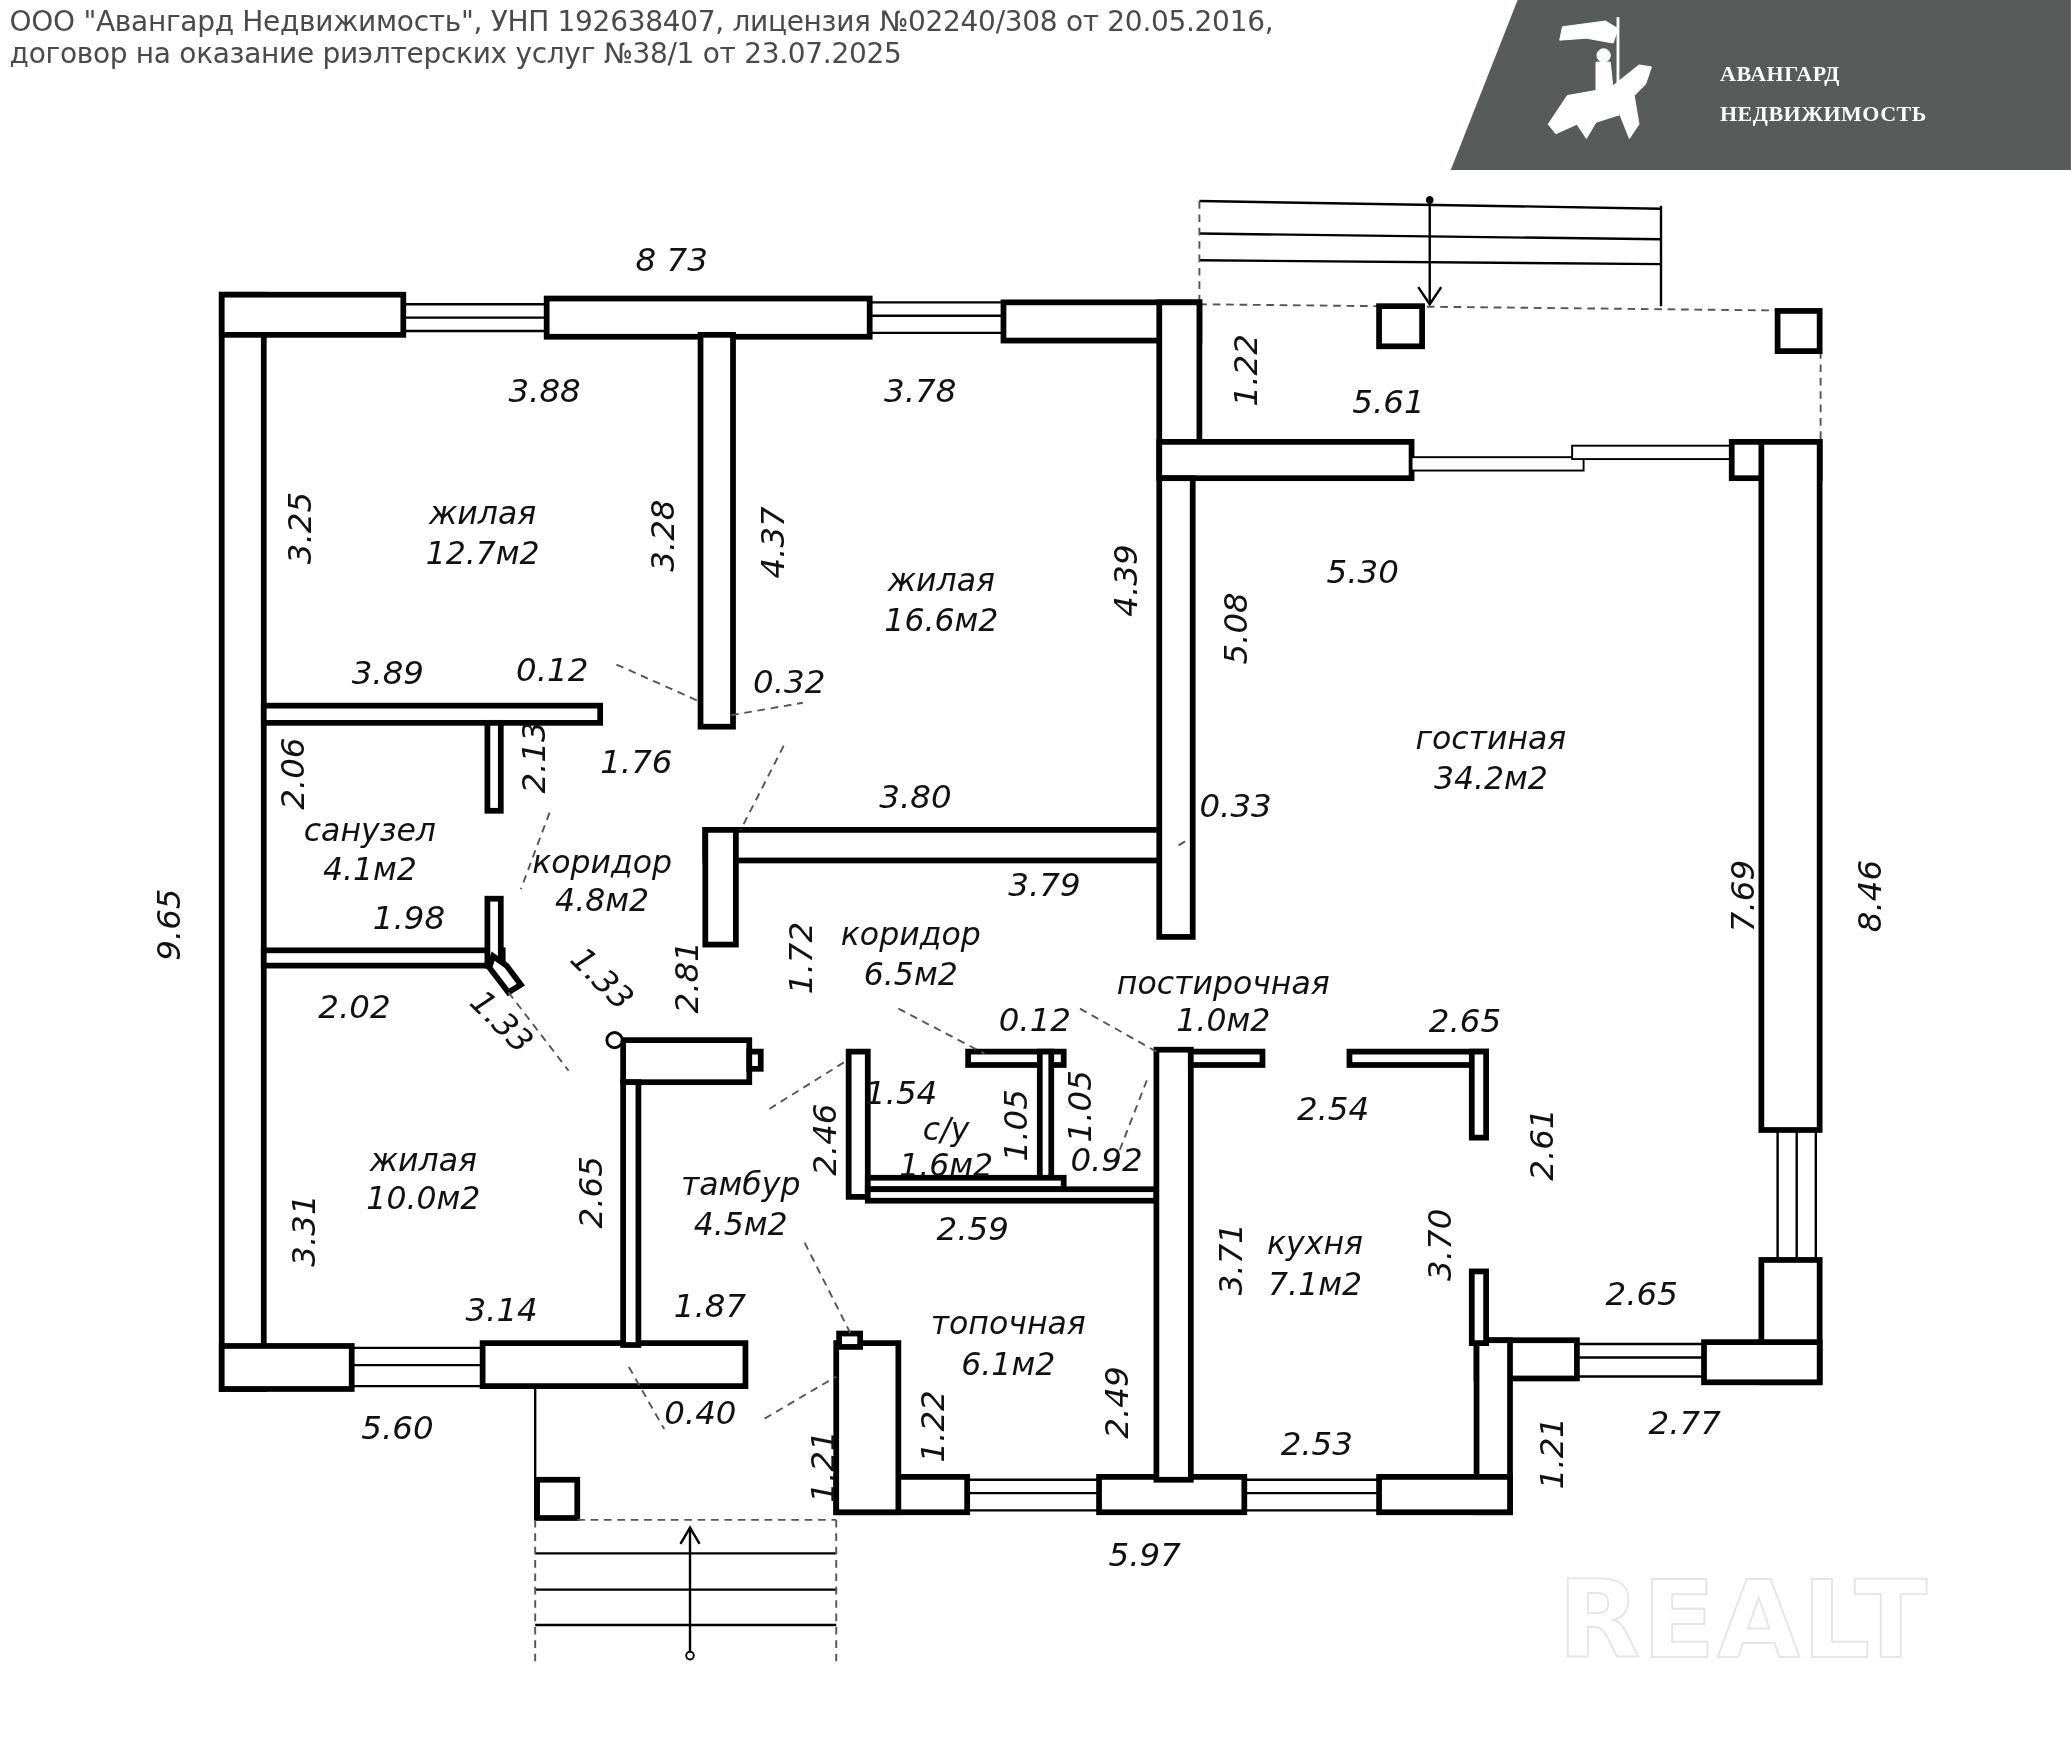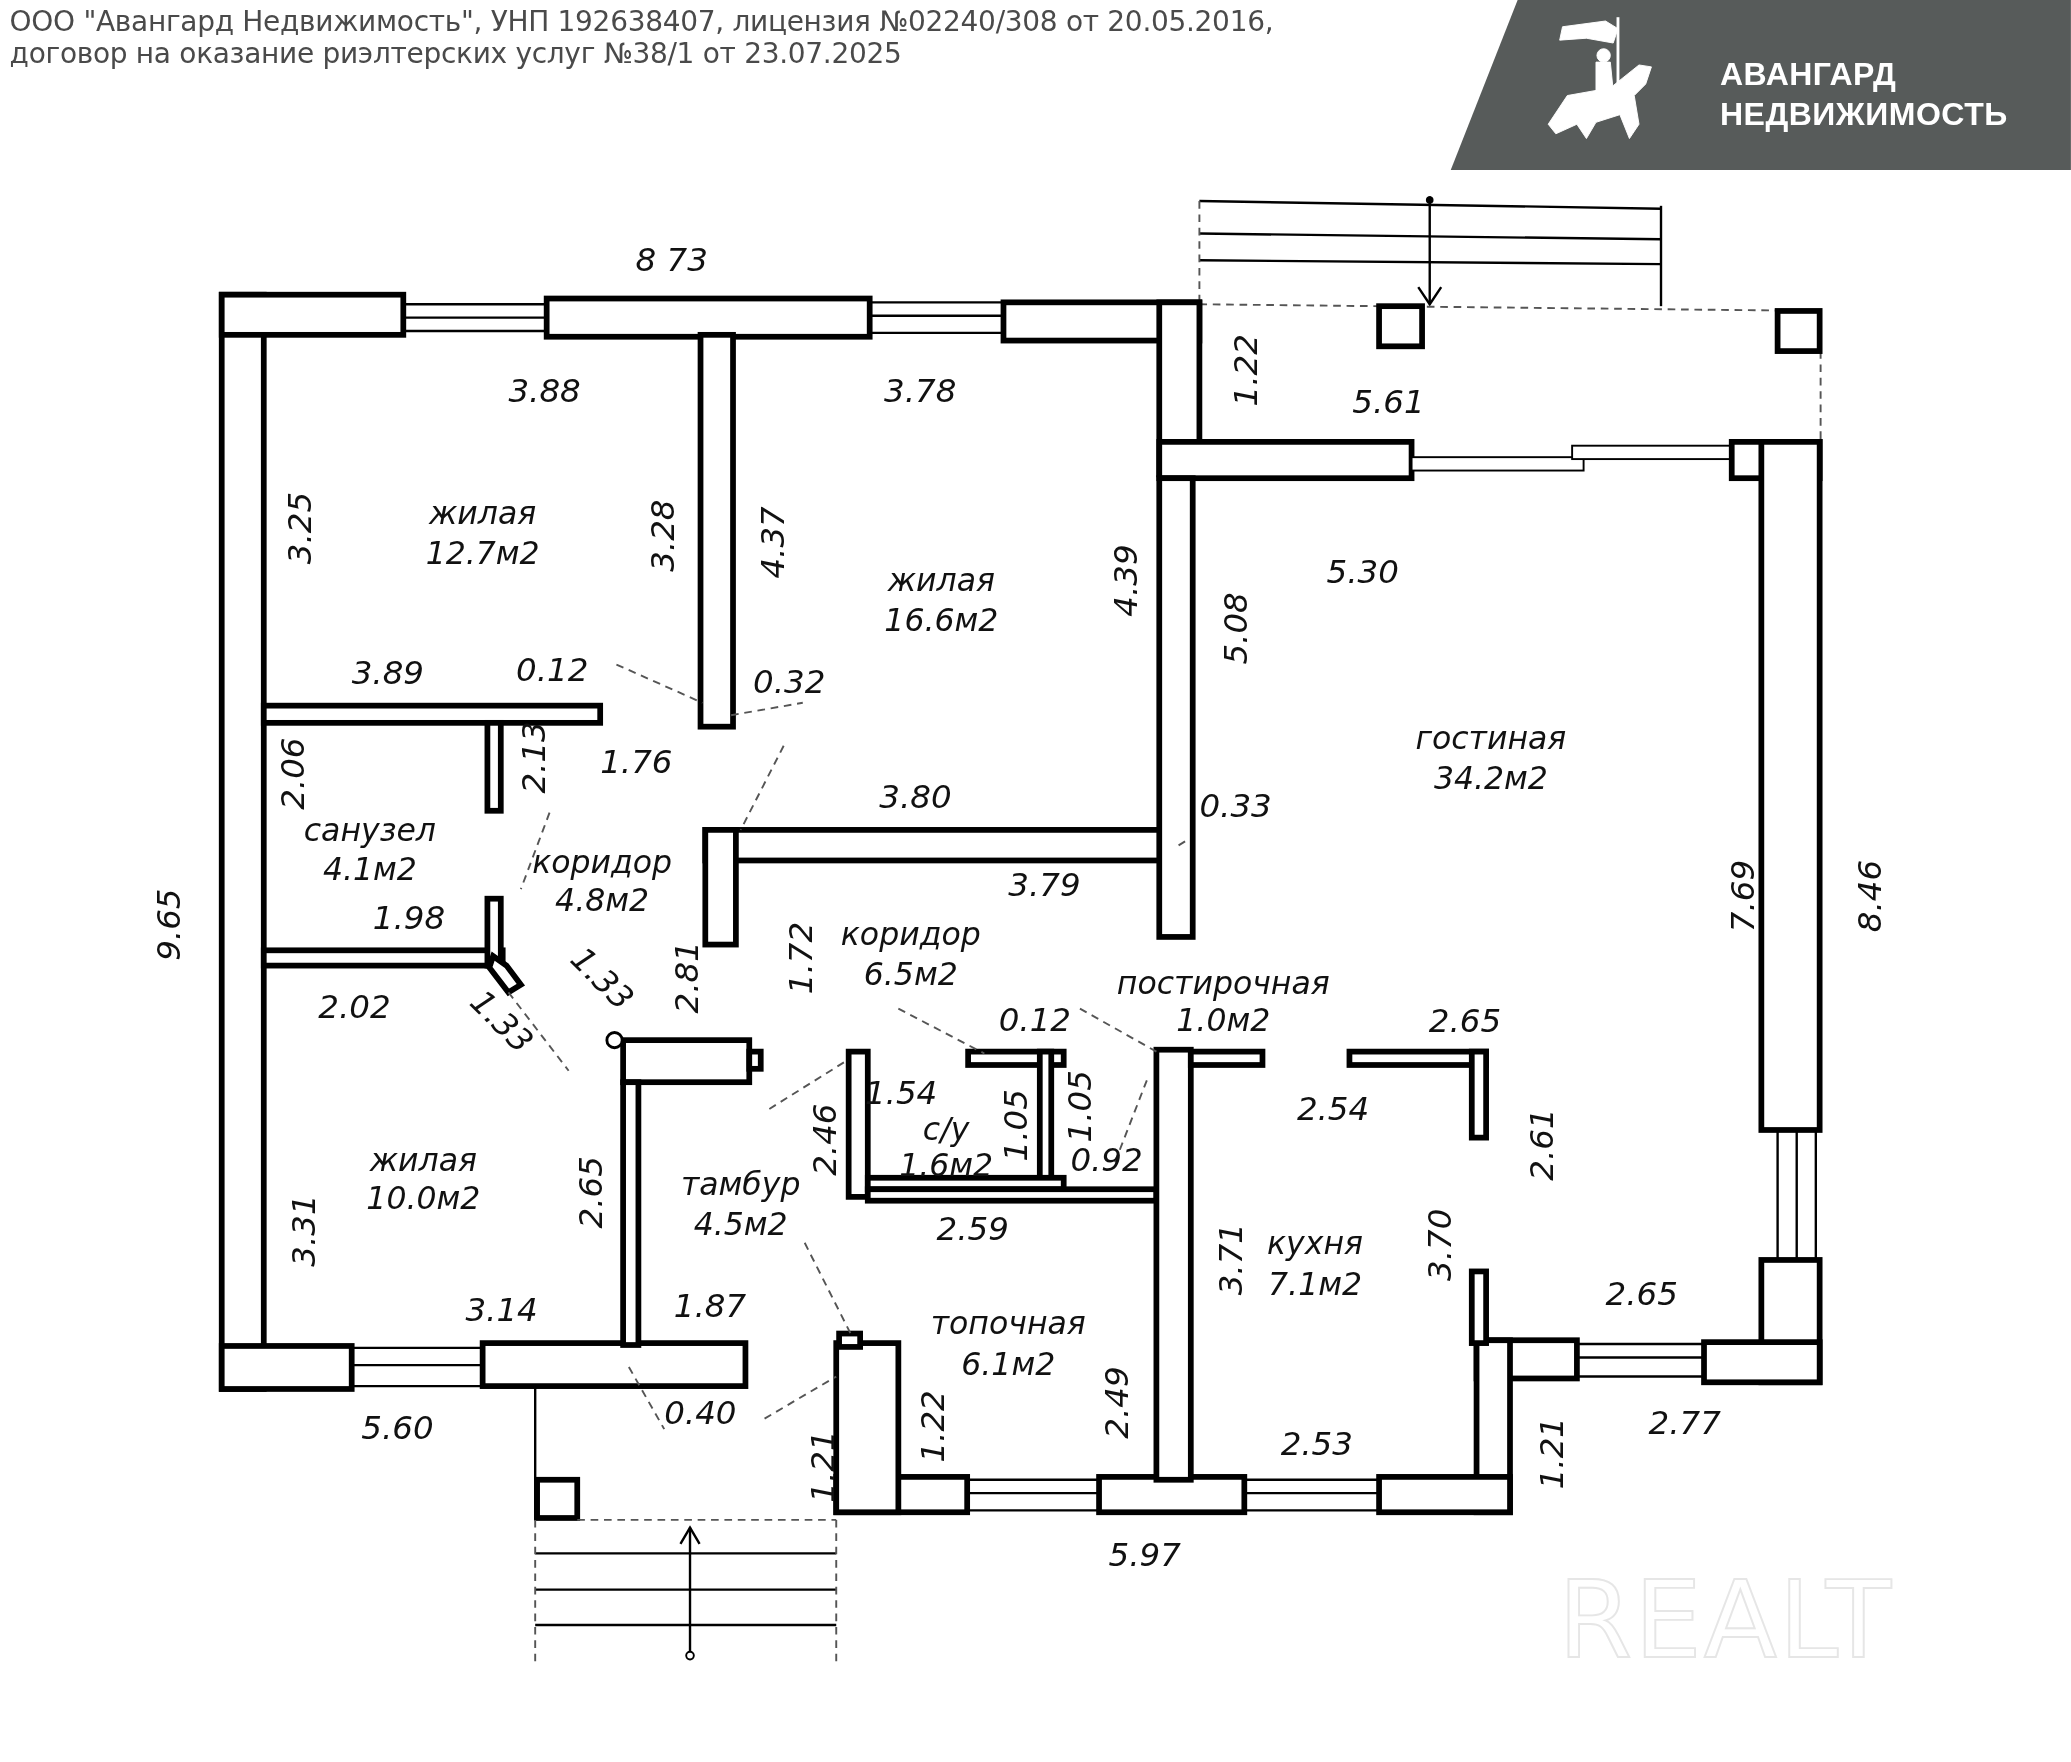--- a/index.html
+++ b/index.html
@@ -1,27 +1,27 @@
 <!DOCTYPE html>
 <html><head>
 <meta charset="utf-8">
 <style>
   html,body{margin:0;padding:0;background:#fff;}
   body{width:2071px;height:1763px;position:relative;overflow:hidden;font-family:"DejaVu Sans",sans-serif;}
   .header-text{position:absolute;left:9.6px;top:5.7px;font-family:"DejaVu Sans",sans-serif;font-size:28px;line-height:32.5px;color:#4a4a4a;letter-spacing:-0.3px;white-space:nowrap;}
   .banner{position:absolute;left:1443px;top:0;width:628px;height:172px;}
   .banner svg{position:absolute;left:0;top:0;}
-  .brand{position:absolute;left:277px;top:54px;color:#fff;font-family:Liberation Sans, sans-serif;font-weight:bold;font-size:32px;line-height:40px;letter-spacing:0.5px;}
+  .brand{position:absolute;left:277px;top:54px;color:#fff;font-family:Liberation Serif, serif;font-weight:bold;font-size:22px;line-height:40px;letter-spacing:0.5px;}
   #plan{position:absolute;left:0;top:0;}
   .wall{fill:#fff;stroke:#000;stroke-width:6;}
   .thin{stroke:#000;stroke-width:2.5;fill:none;}
   .dash{stroke:#555;stroke-width:2;fill:none;stroke-dasharray:8 6;}
   .lbl{font-family:"DejaVu Sans",sans-serif;font-style:italic;font-size:34px;fill:#111;}
   .room{font-family:"DejaVu Sans",sans-serif;font-style:italic;font-size:33px;fill:#111;text-anchor:middle;}
-  .watermark{position:absolute;left:1558px;top:1558px;font-family:"DejaVu Sans",sans-serif;font-weight:normal;font-size:107px;color:transparent;-webkit-text-stroke:1.9px #e6e6e6;letter-spacing:1.9px;text-align:center;}
+  .watermark{position:absolute;left:1558px;top:1558px;font-family:"DejaVu Sans",sans-serif;font-weight:bold;font-size:107px;color:transparent;-webkit-text-stroke:1.9px #e6e6e6;letter-spacing:1.9px;text-align:center;}
 </style>
 </head>
 <body>
 
 <div class="header-text">
   <div>ООО "Авангард Недвижимость", УНП 192638407, лицензия №02240/308 от 20.05.2016,</div>
   <div>договор на оказание риэлтерских услуг №38/1 от 23.07.2025</div>
 </div>
 
 <div class="banner">

